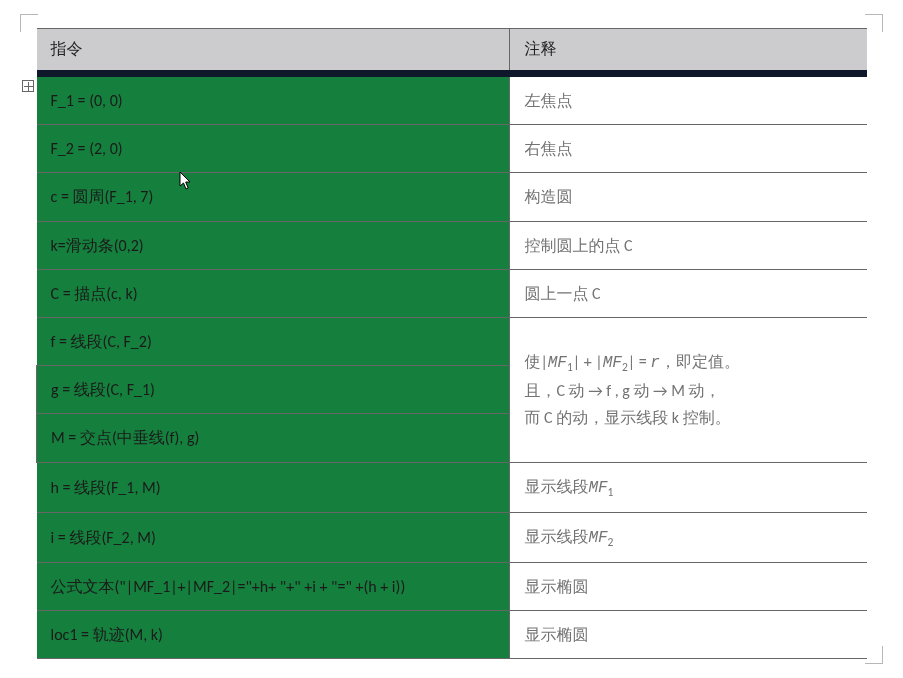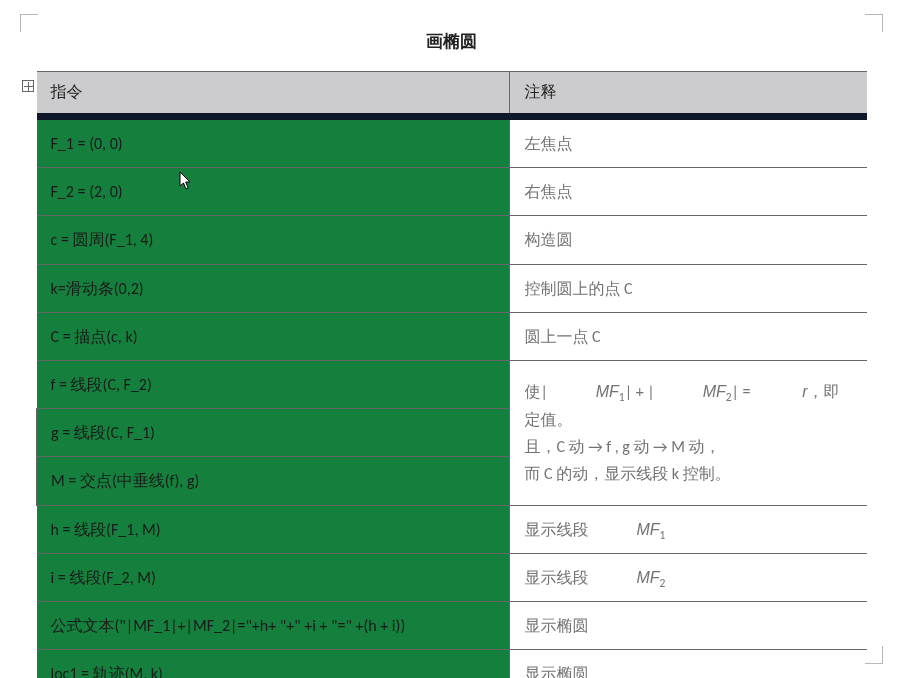--- a/index.html
+++ b/index.html
@@ -93,41 +93,40 @@
     color: #737373;
   }
   .col-cmd { width: 57%; }
   .col-note { width: 43%; }
 
   .sub {
     font-size: 0.72em;
     vertical-align: sub;
     line-height: 0;
   }
-  .mi { font-style: italic; font-family: Liberation Sans, sans-serif; margin-left: 48px; }
+  .mi { font-style: italic; font-family: Liberation Mono, monospace; }
 
   .cursor {
     position: absolute;
     width: 14px;
     height: 20px;
     pointer-events: none;
   }
   .cursor svg { display: block; }
 </style>
 </head>
 <body>
 
 <div class="page">
   <div class="corner tl"></div>
   <div class="corner tr"></div>
   <div class="corner br"></div>
 
   <div class="table-anchor"></div>
 
-  <h2 class="title">画椭圆</h2>
 
   <table class="doc-table">
     <colgroup>
       <col class="col-cmd">
       <col class="col-note">
     </colgroup>
     <thead>
       <tr>
         <th>指令</th>
         <th>注释</th>
@@ -136,21 +135,21 @@
     <tbody>
       <tr>
         <td class="cmd">F_1 = (0, 0)</td>
         <td class="note">左焦点</td>
       </tr>
       <tr>
         <td class="cmd">F_2 = (2, 0)</td>
         <td class="note">右焦点</td>
       </tr>
       <tr>
-        <td class="cmd">c =  圆周(F_1, 4)</td>
+        <td class="cmd">c =  圆周(F_1, 7)</td>
         <td class="note">构造圆</td>
       </tr>
       <tr>
         <td class="cmd">k=滑动条(0,2)</td>
         <td class="note">控制圆上的点 C</td>
       </tr>
       <tr>
         <td class="cmd">C =  描点(c, k)</td>
         <td class="note">圆上一点 C</td>
       </tr>

